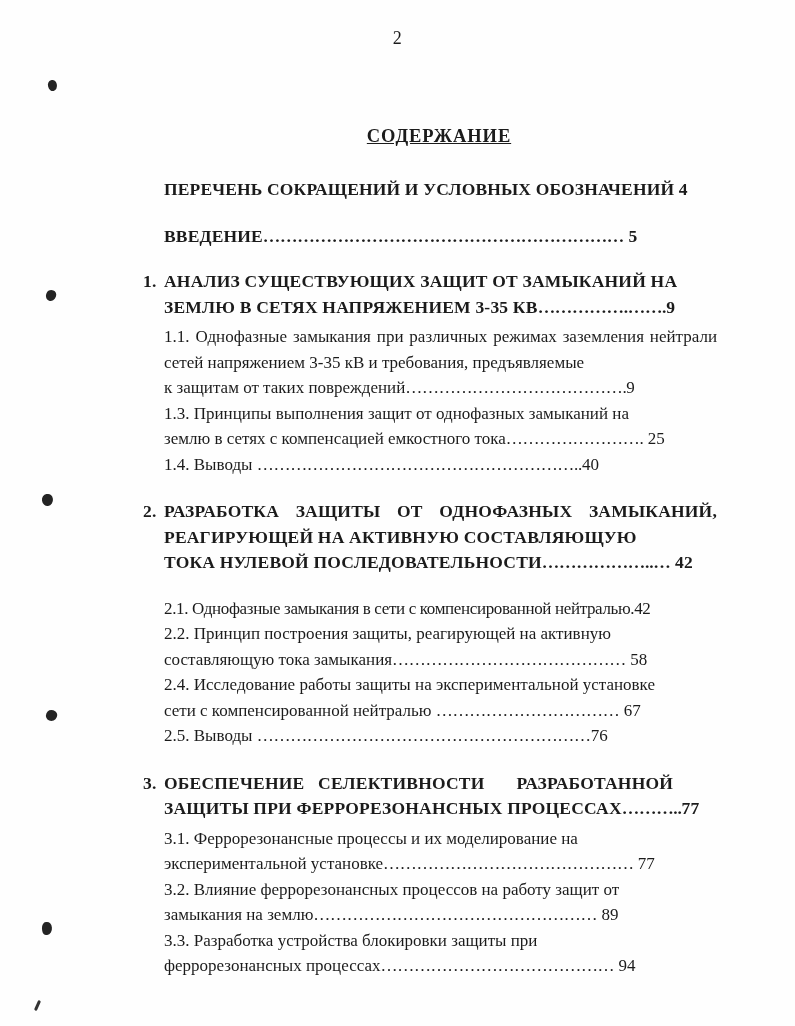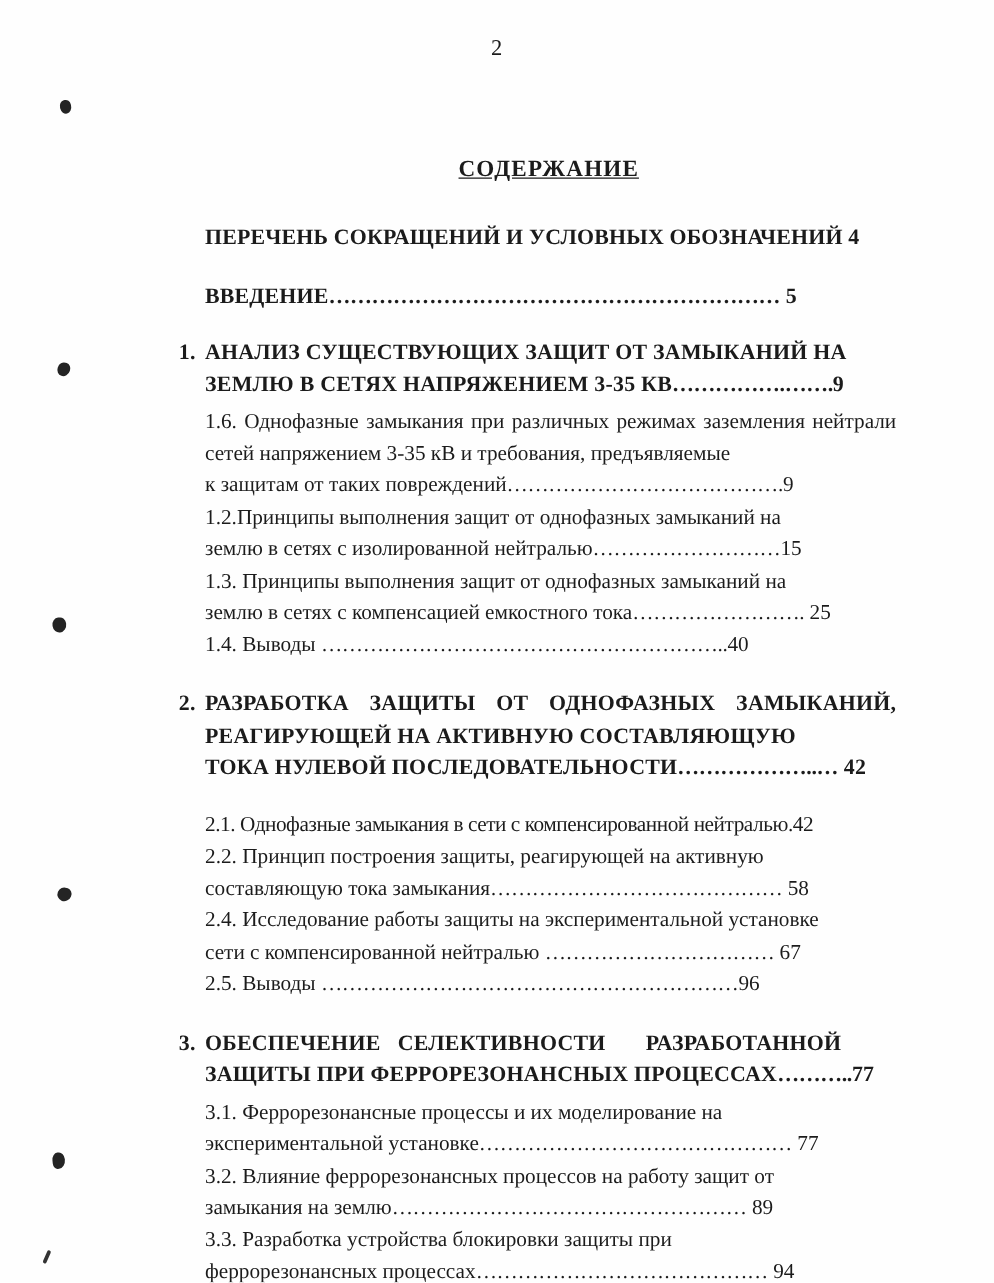--- a/index.html
+++ b/index.html
@@ -146,29 +146,25 @@
 
     <div class="chapter">
       <span class="num">1.</span>
       <span class="body">
         <span>АНАЛИЗ СУЩЕСТВУЮЩИХ ЗАЩИТ ОТ ЗАМЫКАНИЙ НА</span>
         <span class="lastline"><span>ЗЕМЛЮ В СЕТЯХ НАПРЯЖЕНИЕМ 3-35 КВ</span><span class="dots">…………….…….</span><span>9</span></span>
       </span>
     </div>
 
     <div class="sub sec1-1">
-      <span>1.6. Однофазные замыкания при различных режимах заземления</span>
+      <span>1.1. Однофазные замыкания при различных режимах заземления</span>
       <span>нейтрали сетей напряжением 3-35 кВ и требования, предъявляемые</span>
       <span class="lastline"><span>к защитам от таких повреждений</span><span class="dots">………………………………….</span><span>9</span></span>
     </div>
 
-    <div class="sub">
-      <span>1.2.Принципы выполнения защит от однофазных замыканий на</span>
-      <span class="lastline"><span>землю в сетях с изолированной нейтралью</span><span class="dots">………………………</span><span>15</span></span>
-    </div>
 
     <div class="sub">
       <span>1.3. Принципы выполнения защит от однофазных замыканий на</span>
       <span class="lastline"><span>землю в сетях с компенсацией емкостного тока</span><span class="dots">…………………….</span>&nbsp;<span>25</span></span>
     </div>
 
     <div class="sub nowrapline">
       <span>1.4. Выводы </span><span class="dots">…………………………………………………..</span><span>40</span>
     </div>
 
@@ -190,21 +186,21 @@
       <span class="lastline"><span>составляющую тока замыкания</span><span class="dots">……………………………………</span>&nbsp;<span>58</span></span>
     </div>
 
 
     <div class="sub">
       <span class="lastline">2.4. Исследование работы защиты на экспериментальной установке</span>
       <span class="lastline"><span>сети с компенсированной нейтралью </span><span class="dots">……………………………</span>&nbsp;<span>67</span></span>
     </div>
 
     <div class="sub nowrapline">
-      <span>2.5. Выводы </span><span class="dots">……………………………………………………</span><span>96</span>
+      <span>2.5. Выводы </span><span class="dots">……………………………………………………</span><span>76</span>
     </div>
 
     <div class="chapter">
       <span class="num">3.</span>
       <span class="body">
         <span class="lastline" style="white-space:pre;">ОБЕСПЕЧЕНИЕ   СЕЛЕКТИВНОСТИ       РАЗРАБОТАННОЙ</span>
         <span class="lastline"><span>ЗАЩИТЫ ПРИ ФЕРРОРЕЗОНАНСНЫХ ПРОЦЕССАХ</span><span class="dots">………..</span><span>77</span></span>
       </span>
     </div>
 

